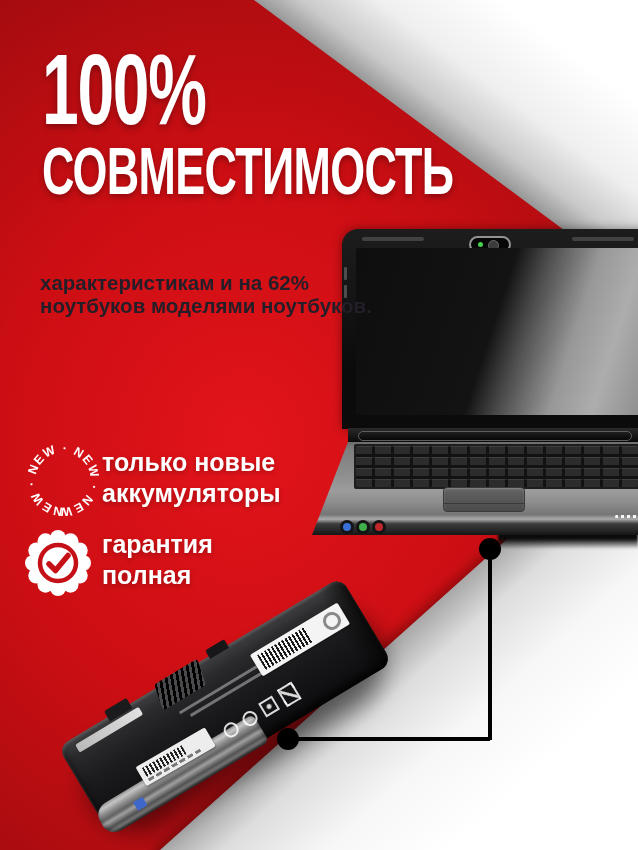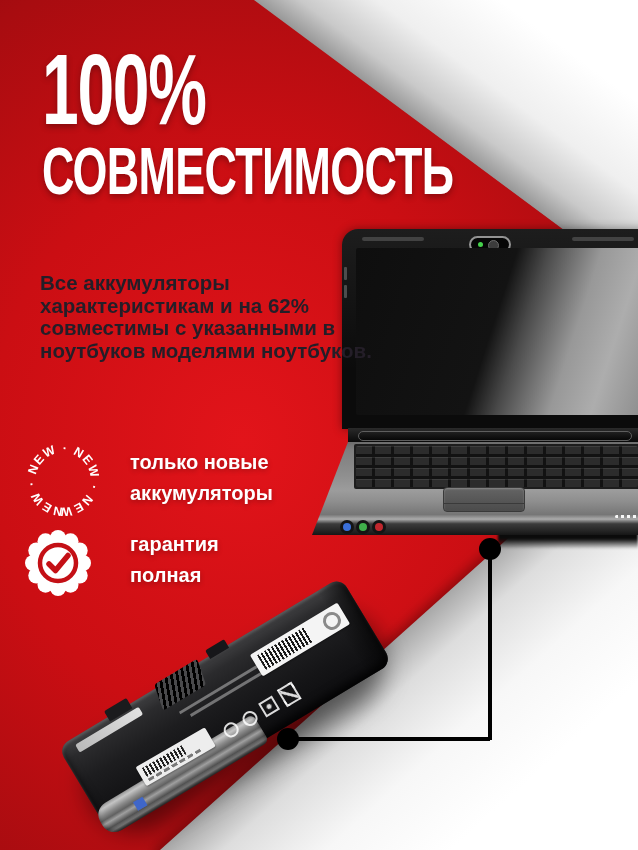--- a/index.html
+++ b/index.html
@@ -26,22 +26,22 @@
     text-shadow:0 3px 8px rgba(0,0,0,.3);white-space:nowrap;}
   .title-word{left:42px;top:138px;z-index:5;color:#fff;font-size:66px;font-weight:800;
     line-height:1;letter-spacing:-1px;transform:scaleX(.68);transform-origin:left top;
     text-shadow:0 3px 8px rgba(0,0,0,.3);white-space:nowrap;}
   
   .description{left:40px;top:272px;z-index:5;color:#241e28;font-size:20.5px;font-weight:700;
     line-height:22.5px;letter-spacing:0;}
   
   .new-badge{left:27px;top:444px;width:72px;height:72px;z-index:6;}
   .guar-badge{left:24px;top:529px;width:68px;height:68px;z-index:6;}
-  .feature-label{z-index:6;color:#fff;font-size:20px;font-weight:700;line-height:30.5px;
-    text-shadow:0 2px 5px rgba(0,0,0,.25);white-space:nowrap;margin-left:28px;}
+  .feature-label{z-index:6;color:#fff;font-size:25px;font-weight:700;line-height:30.5px;
+    text-shadow:0 2px 5px rgba(0,0,0,.25);white-space:nowrap;}
   .feature-label.new{left:102px;top:447px;}
   .feature-label.guar{left:102px;top:529px;}
   
   .screen{left:342px;top:229px;width:312px;height:200px;z-index:4;border-radius:16px 4px 0 0;
     background:linear-gradient(180deg,#1d1d1d,#0b0b0b 70%);box-shadow:0 0 10px rgba(0,0,0,.4);}
   .display{left:14px;top:19px;width:298px;height:167px;border-radius:2px;
     background:linear-gradient(108deg,#0e0e0e 0%,#131313 46%,#4a4a4a 55%,#989898 70%,#adadad 82%,#868686 100%);}
   .speaker{top:8px;width:62px;height:4px;border-radius:2px;background:#424242;}
   .speaker.left{left:20px;} .speaker.right{left:230px;}
   .webcam{left:127px;top:7px;width:38px;height:13px;border:2px solid #939393;border-radius:9px;
@@ -123,23 +123,21 @@
 
   <div class="abs fold-shadow-top"></div>
   <div class="abs fold-top"></div>
   <div class="abs fold-shadow-bottom"></div>
   <div class="abs fold-bottom"></div>
 
   <div class="abs title-percent">100%</div>
   <div class="abs title-word">СОВМЕСТИМОСТЬ</div>
 
   <div class="abs description">
-    <div>Все аккумуляторы</div>
     <div>характеристикам и на 62%</div>
-    <div>совместимы с указанными в</div>
     <div>ноутбуков моделями ноутбуков.</div>
   </div>
 
   <svg class="abs new-badge" viewBox="0 0 64 64">
     <defs>
       <path id="newcircle" d="M 32,56.5 A 24.5,24.5 0 1 1 32.05,56.5" fill="none"></path>
     </defs>
     <text font-size="11" font-weight="bold" fill="#ffffff" letter-spacing="1.2" font-family="Liberation Sans, sans-serif">
       <textPath href="#newcircle">NEW · NEW · NEW · NEW ·</textPath>
     </text>

